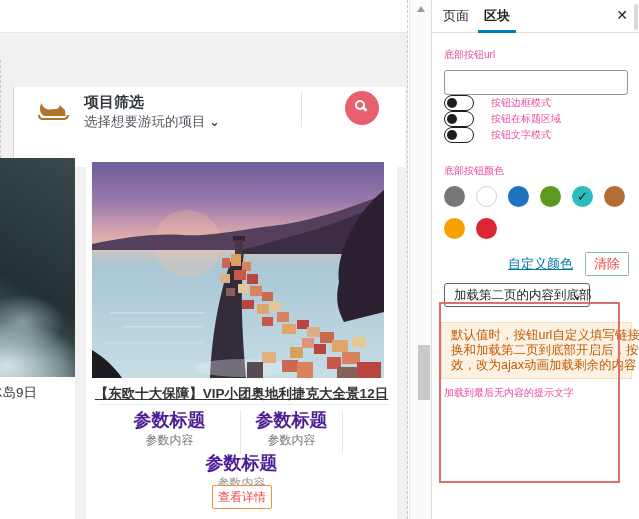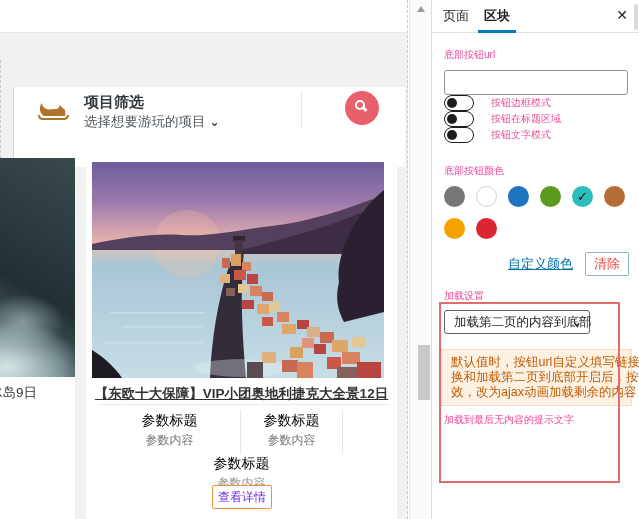--- a/index.html
+++ b/index.html
@@ -32,25 +32,25 @@
   }
   .left-caption { margin:7px 0 0 -11px; font-size:13.5px; color:#333; white-space:nowrap; }
 
   .main-card { position:absolute; left:86px; top:158px; width:311px; bottom:0; background:#fff; }
   .photo { position:absolute; left:6px; top:4px; width:292px; height:216px; }
   .m-title { position:absolute; left:0; top:227px; width:100%; text-align:center; font-size:13.5px; font-weight:600; color:#333; white-space:nowrap;text-decoration:underline; }
   .m-div { position:absolute; left:12px; right:8px; top:246px; border-top:1px solid #ececec; }
   .pgrid { position:absolute; left:13px; top:252px; width:244px; display:flex; }
   .pcol { text-align:center; border-right:1px solid #e6e6e6; padding:2px 0 6px; }
   .pcol.c1 { width:142px; } .pcol.c2 { width:102px; }
-  .pt { font-size:14px; color:#000000; line-height:16px; }
+  .pt { font-size:18px; color:#4c1d95; line-height:16px;font-weight:bold; }
   .pc { font-size:12px; color:#777; line-height:16px; margin-top:4px; }
   .pcenter { position:absolute; left:0; top:297px; width:100%; text-align:center; }
   .pcenter .pc { opacity:.8; }
-  .detail-btn { position:absolute; left:126px; top:327px; width:60px; height:24px; background:#fff; border:1px solid #e8943a; border-radius:2px; color:#6d28d9; font-size:12px; line-height:22px; text-align:center; cursor:pointer; }
+  .detail-btn { position:absolute; left:126px; top:327px; width:60px; height:24px; background:#fff; border:1px solid #e8943a; border-radius:2px; color:#ef4444; font-size:12px; line-height:22px; text-align:center; cursor:pointer; }
 
   
   .vscroll { position:absolute; left:409px; top:0; width:22px; height:519px; background:#fafafa; border-left:1px solid #ededed; }
   .vs-up { position:absolute; left:7px; top:6px; width:0; height:0; border-left:4px solid transparent; border-right:4px solid transparent; border-bottom:6px solid #9a9a9a; }
   .vs-thumb { position:absolute; left:8px; top:345px; width:12px; height:55px; background:#c9c9c9; }
 
   
   .sidebar { position:absolute; left:431px; top:0; width:208px; height:519px; background:#fff; border-left:1px solid #dcdcde; }
   .tabs { position:relative; height:33px; border-bottom:1px solid #e0e0e0; }
   .tab { position:absolute; top:0; height:33px; line-height:31px; font-size:13px; color:#1e1e1e; padding:0 6px; cursor:pointer; }
@@ -241,21 +241,20 @@
         </span>
       <span class="swatch" style="background-color: rgb(182, 109, 53);"></span>
       <span class="swatch" style="background-color: rgb(245, 161, 0);"></span>
       <span class="swatch" style="background-color: rgb(221, 36, 50);"></span>
     </div>
     <div class="custom-row">
       <span class="custom-link">自定义颜色</span>
       <button class="clear-btn">清除</button>
     </div>
 
-    <div class="sb-label lbl-load">加载设置</div>
     <div class="sel">
       <span>加载第二页的内容到底部</span>
       <span class="chev">⌄</span>
     </div>
 
     <div class="notice">
       <div>默认值时，按钮url自定义填写链接，换一</div>
       <div>换和加载第二页到底部开启后，按钮url无</div>
       <div>效，改为ajax动画加载剩余的内容</div>
     </div>

